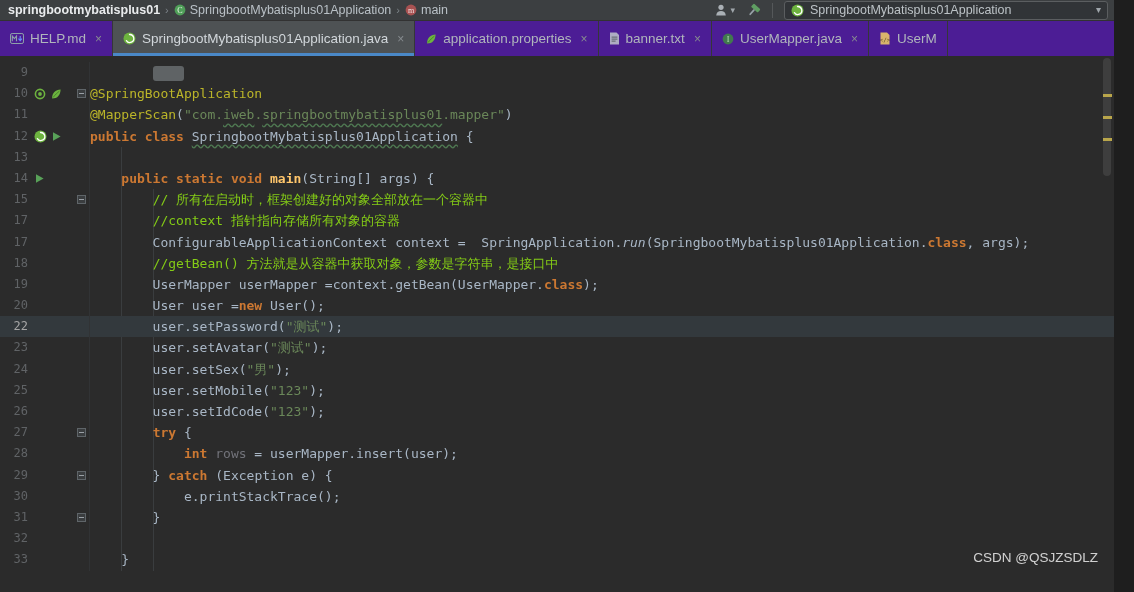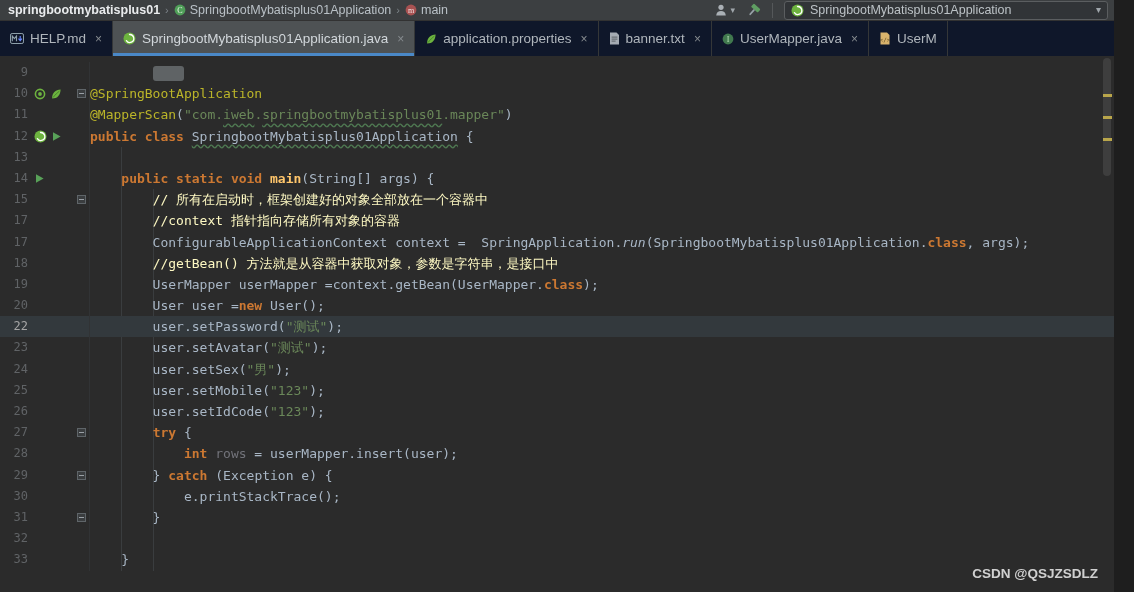--- a/index.html
+++ b/index.html
@@ -24,21 +24,21 @@
   .mini-chevron,.chevron{ color:#9fa6ab; font-size:9px; line-height:1; }
   .tb-sep{ width:1px; height:15px; background:#55585a; }
   .run-config{
     display:flex; align-items:center; gap:6px; width:324px; height:19px;
     background:#313437; border:1px solid #5b5e60; border-radius:3px;
     padding:0 6px; color:#bcc2c6; font-size:12.5px; overflow:hidden;
   }
   .run-config .chevron{ margin-left:auto; font-size:10px; }
   
   .tabbar{
-    height:35px; background:#0f172a; display:flex; align-items:stretch;
+    height:35px; background:#4c1d95; display:flex; align-items:stretch;
     overflow:hidden;
   }
   .tab{
     position:relative; display:flex; align-items:center; gap:6px;
     padding:0 10px; font-size:13.5px; color:#b0b6bc;
     border-right:1px solid #353738; white-space:nowrap; flex:0 0 auto;
   }
   .tab.active{ background:#4e5254; color:#d2d7db;align-items:center; }
   .tab.active::after{
     content:""; position:absolute; left:0; right:0; bottom:0; height:3px;
@@ -71,45 +71,44 @@
   .fold-box::after{
     content:""; position:absolute; left:1px; right:1px; top:3px; height:1px;
     background:#9aa0a6;
   }
   .code-cell{ flex:1 1 auto; white-space:pre; color:#a9b7c6; }
   
   .tok-def{ color:#a9b7c6; }
   .tok-kw{ color:#cc7832; font-weight:bold; }
   .tok-ann{ color:#bbb529; }
   .tok-str{ color:#6a8759; }
-  .tok-com{ color:#fef9c3; }
+  .tok-com{ color:#84cc16; }
   .tok-fn{ color:#ffc66b; font-weight:bold; }
   .tok-unused{ color:#72737a;text-align:right; }
   .it{ font-style:italic; }
   .typo{
     text-decoration-line:underline; text-decoration-style:wavy;
     text-decoration-color:#4f7a52; text-underline-offset:3px;
   }
   .tok-folded{
     background:#5f6365; border-radius:3px; color:transparent;
     display:inline-block; height:15px; vertical-align:middle;
   }
   
   .stripe{ position:absolute; top:0; right:0; width:14px; height:100%; z-index:2; }
   .scroll-thumb{
     position:absolute; right:3px; top:2px; width:8px; height:118px;
     background:rgba(255,255,255,0.09); border-radius:4px;
   }
   .tick{ position:absolute; right:2px; width:9px; height:3px; background:#b9a64b; }
   .tick-1{ top:38px; } .tick-2{ top:60px; } .tick-3{ top:82px; }
   .watermark{
-    position:absolute; right:16px; bottom:8px; z-index:3;
+    position:absolute; right:16px; bottom:24px; z-index:3;
     color:rgba(255,255,255,0.78); font-family:"Liberation Sans",sans-serif;
     font-size:13.5px;
-    font-weight:bold;
   }
 </style>
 </head>
 <body>
 
 <div class="app">
 
   <div class="topbar">
     <div class="breadcrumbs">
         <span class="crumb">

